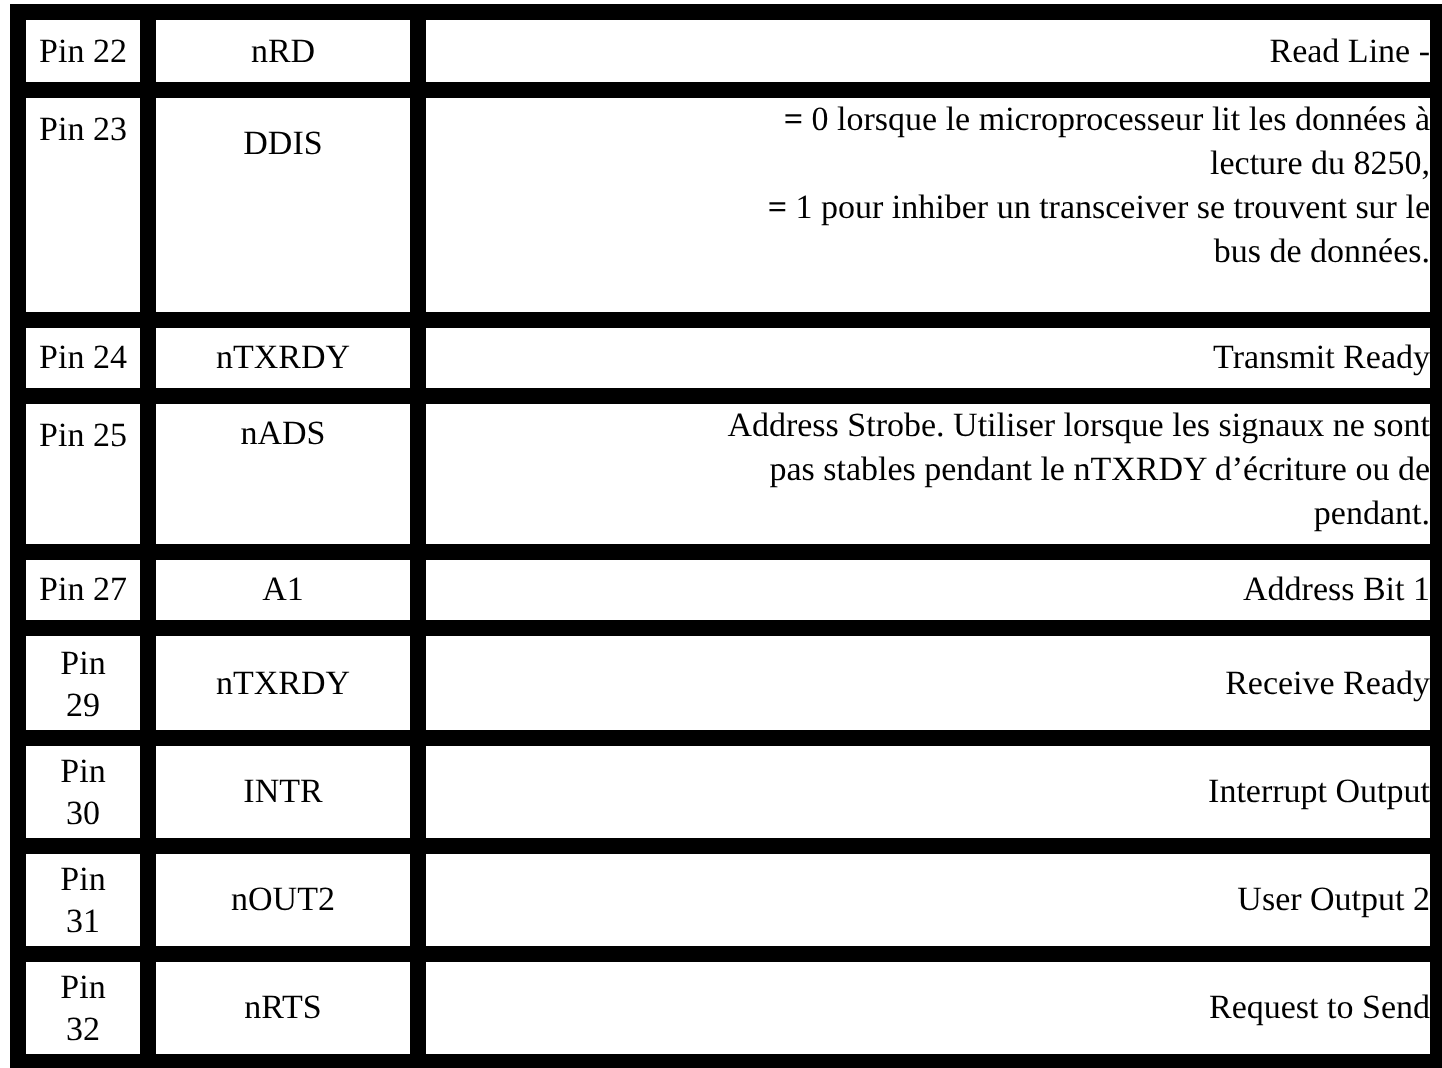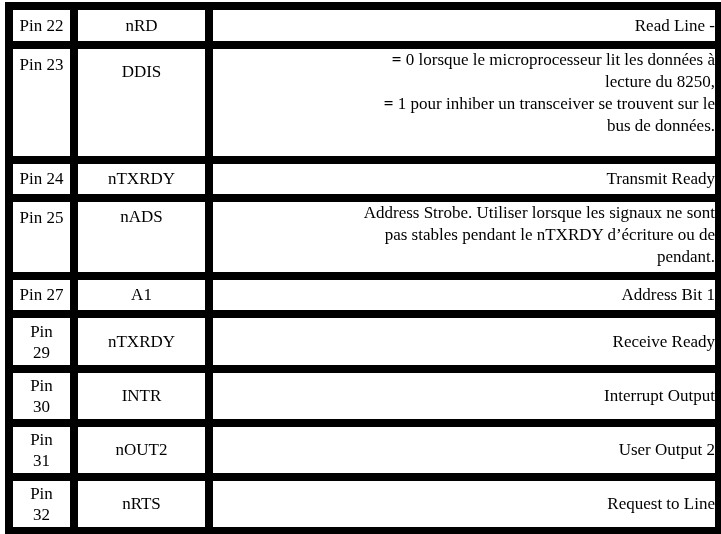--- a/index.html
+++ b/index.html
@@ -191,20 +191,20 @@
       </tr>
 
       <tr class="r-h43">
         <td class="cell-pin two-line">
           <span>Pin</span>
           <br>
           <span>32</span>
         </td>
         <td class="cell-signal">nRTS</td>
         <td class="cell-desc">
-          <span class="desc-line">Request to Line</span>
+          <span class="desc-line">Request to Send</span>
         </td>
       </tr>
 
     </tbody>
   </table>
 
 </div>
 
 </body></html>

